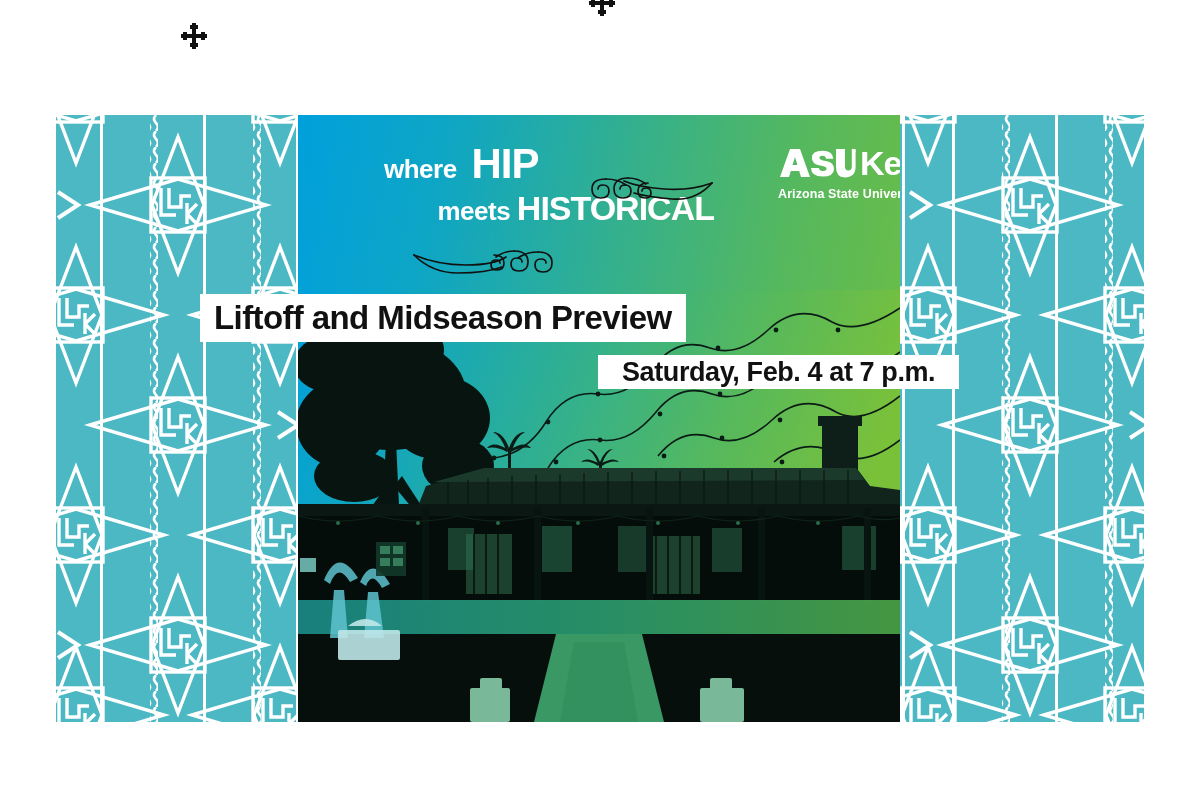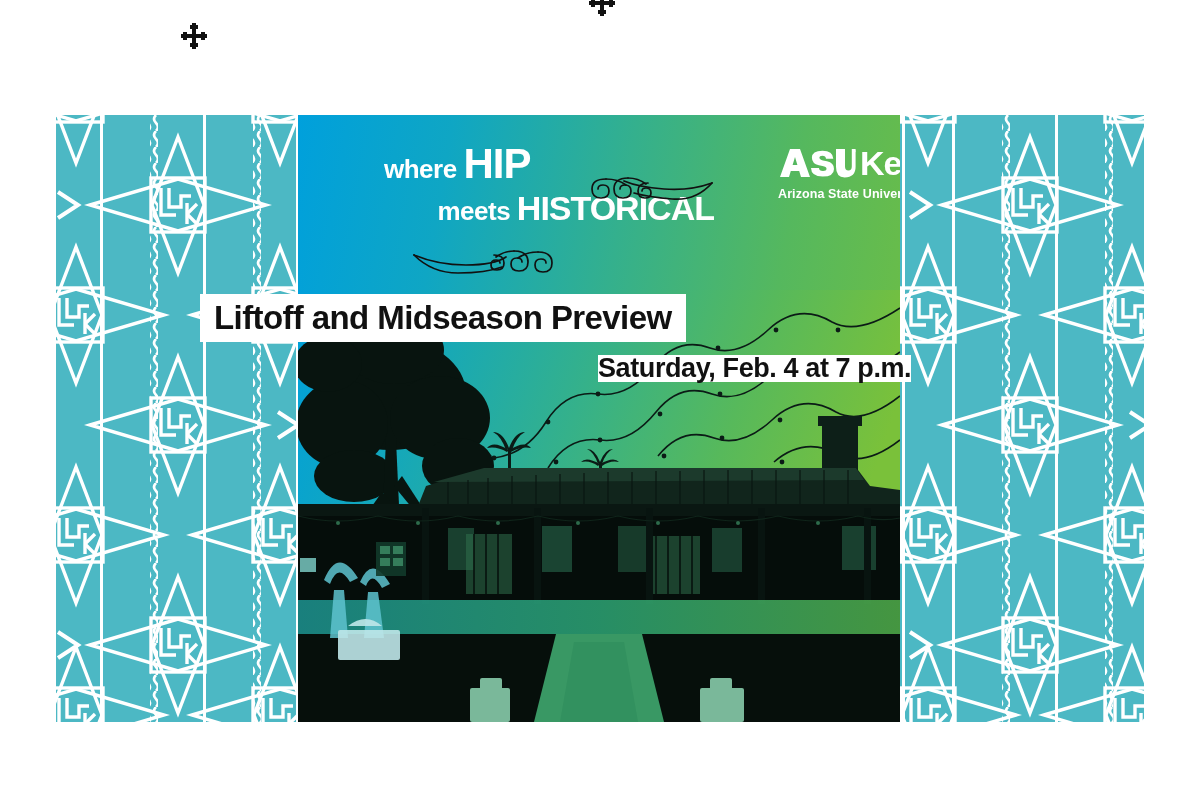--- a/index.html
+++ b/index.html
@@ -101,21 +101,21 @@
     width: 330px;
     color: #ffffff;
   }
   .hip-line1, .hip-line2 {
     font-weight: bold;
     line-height: 1.0;
     white-space: nowrap;
     letter-spacing: -0.5px;
   }
   .hip-line1 { font-size: 26px; }
-  .hip-line1 .big { font-size: 42px; letter-spacing: -1px; }
+  .hip-line1 .big { font-size: 42px; letter-spacing: -1px; margin-left: 8px; }
   .hip-line2 { font-size: 26px; margin-top: 6px; margin-left: 42px; text-align: right; }
   .hip-line2 .big { font-size: 34px; letter-spacing: -1px; }
 
   .flourish { position: absolute; }
   #flourish-top    { left: 200px; top: 26px; }
   #flourish-bottom { left: 26px;  top: 98px; }
 
   
   #asu-logo {
     position: absolute;
@@ -159,22 +159,22 @@
     left: 144px;
     top: 179px;
     height: 48px;
     padding: 0 14px;
     font-size: 33px;
     letter-spacing: -0.6px;
   }
   #band-date {
     left: 542px;
     top: 240px;
-    height: 27px;
-    padding: 0 0;
+    height: 34px;
+    padding: 0 24px;
     font-size: 27px;
     letter-spacing: -0.4px;
   }
 </style>
 </head>
 <body>
 
 <div id="canvas">
 
   <div class="reg-mark" id="mark-top-center">

